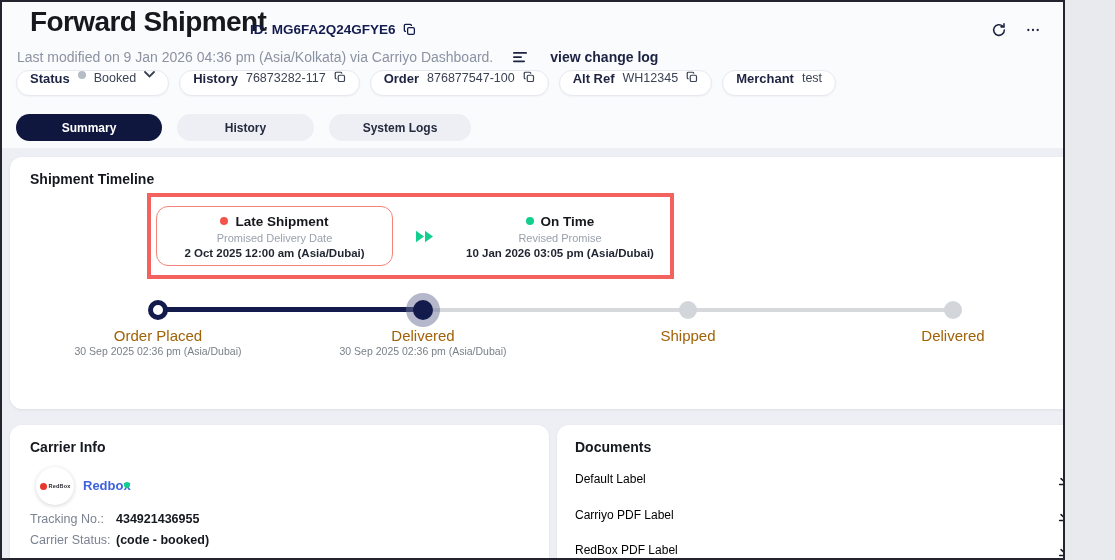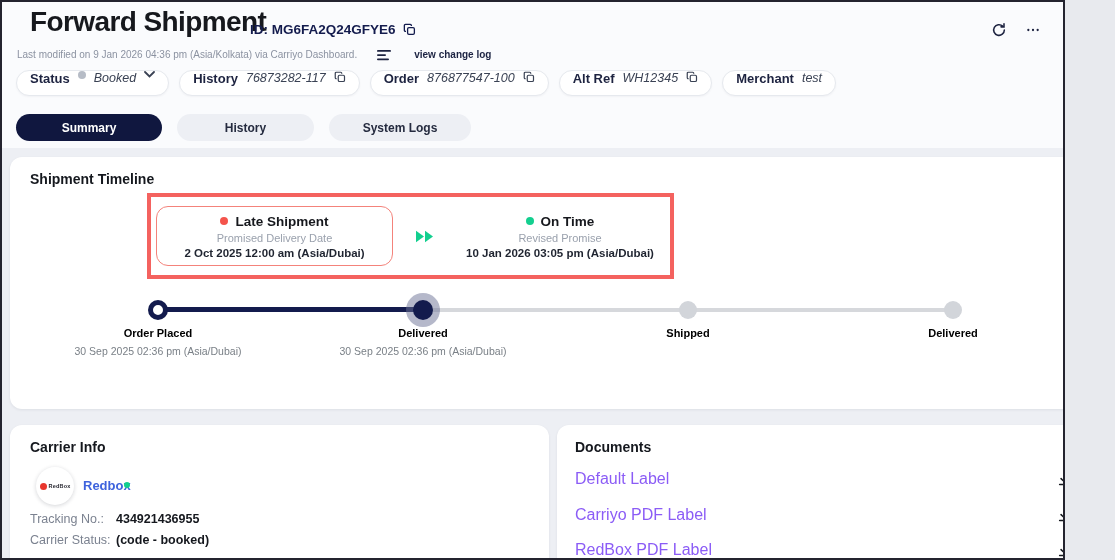--- a/index.html
+++ b/index.html
@@ -19,35 +19,35 @@
   .id-wrap {
     position:absolute; left:248px; top:20px;
     display:flex; align-items:center; gap:7px;
     color:#131b4d; font-weight:700; font-size:13.5px;
   }
   .icon-btn { display:inline-flex; align-items:center; justify-content:center; cursor:pointer; background:none; border:none; }
   .header-actions { position:absolute; right:22px; top:20px; display:flex; align-items:center; gap:18px; }
 
   .modified-row {
     position:absolute; left:15px; top:47px;
-    display:flex; 
-    font-size:10px; color:#8b92a1;
+    display:flex; align-items:center;
+    font-size:14px; color:#8b92a1;
   }
   .changelog-icon { margin-left:20px; }
   .changelog-link { margin-left:22px; color:#1c2342; font-weight:700; cursor:pointer; }
 
   
   .pills-row { position:absolute; left:14px; top:68px; display:flex; gap:10px; }
   .pill {
     height:26px; border-radius:13px; background:#fff; border:1px solid #e6e9ee;
     box-shadow:0 1px 2px rgba(16,24,40,.04);
     display:flex; align-items:flex-start; padding:0 13px; gap:8px; cursor:pointer;
   }
   .pill-label { font-size:13px; font-weight:700; color:#1d2340; }
-  .pill-value { font-size:12.5px; color:#3a4254;font-style:italic; }
+  .pill-value { font-size:12.5px; color:#3a4254; }
   .dot { display:inline-block; border-radius:50%; }
   .dot-gray { width:8px; height:8px; background:#b6bcc6; }
   .dot-red { width:8px; height:8px; background:#f4544c; }
   .dot-green { width:8px; height:8px; background:#13cf8f; }
   .dot-green-sm { width:6px; height:6px; background:#13cf8f; }
 
   
   .tabs-row { position:absolute; left:14px; top:112px; display:flex; gap:15px; }
   .tab {
     height:27px; border-radius:14px; display:flex; align-items:center; justify-content:center;
@@ -86,21 +86,21 @@
   .line-done { left:142px; top:150px; width:271px; height:5px; background:#131b4d; border-radius:3px; }
   .line-pending { left:413px; top:151px; width:532px; height:4px; background:#d6d8dc; border-radius:2px; }
   .step-dot { position:absolute; border-radius:50%; }
   .dot-done { left:138px; top:143px; width:20px; height:20px; background:#fff; border:5px solid #131b4d; }
   .dot-current-halo { left:396px; top:136px; width:34px; height:34px; background:rgba(108,113,150,.5); }
   .dot-current { left:403px; top:143px; width:20px; height:20px; background:#131b4d; }
   .dot-pending-3 { left:669px; top:144px; width:18px; height:18px; background:#d2d5da; }
   .dot-pending-4 { left:934px; top:144px; width:18px; height:18px; background:#d2d5da; }
   .step-label {
     position:absolute; top:170px; transform:translateX(-50%); white-space:nowrap;
-    font-size:11px; font-weight:700; color:#000000;
+    font-size:15px; font-weight:400; color:#a16207;
   }
   .step-date {
     position:absolute; top:188px; transform:translateX(-50%); white-space:nowrap;
     font-size:10.5px; color:#7a8087;
   }
 
   
   .carrier-card { left:8px; top:423px; width:539px; height:152px; }
   .carrier-card .card-title { position:absolute; left:20px; top:14px; }
   .carrier-logo {
@@ -119,21 +119,21 @@
   .row-status { top:108px; }
 
   
   .documents-card { left:555px; top:423px; width:538px; height:152px; }
   .documents-card .card-title { position:absolute; left:18px; top:14px; }
   .doc-row {
     position:absolute; left:18px; right:24px; height:22px;
     display:flex; align-items:center; justify-content:space-between;
   }
   .doc-row-0 { top:43px; } .doc-row-1 { top:79px; } .doc-row-2 { top:114px; }
-  .doc-name { font-size:16px; color:#8b5cf6; }
+  .doc-name { font-size:12px; color:#000000; }
 
   
   .scrollbar-track { position:absolute; left:1097px; top:147px; width:12px; height:411px; background:#f2f2f4; }
   .scrollbar-arrow {
     position:absolute; left:1100px; top:151px;
     width:0; height:0; border-left:3.5px solid transparent; border-right:3.5px solid transparent;
     border-bottom:5px solid #7d7f85;
   }
   .scrollbar-thumb { position:absolute; left:1098px; top:160px; width:10px; height:108px; background:#c7c9cd; border-radius:2px; }
 </style>

